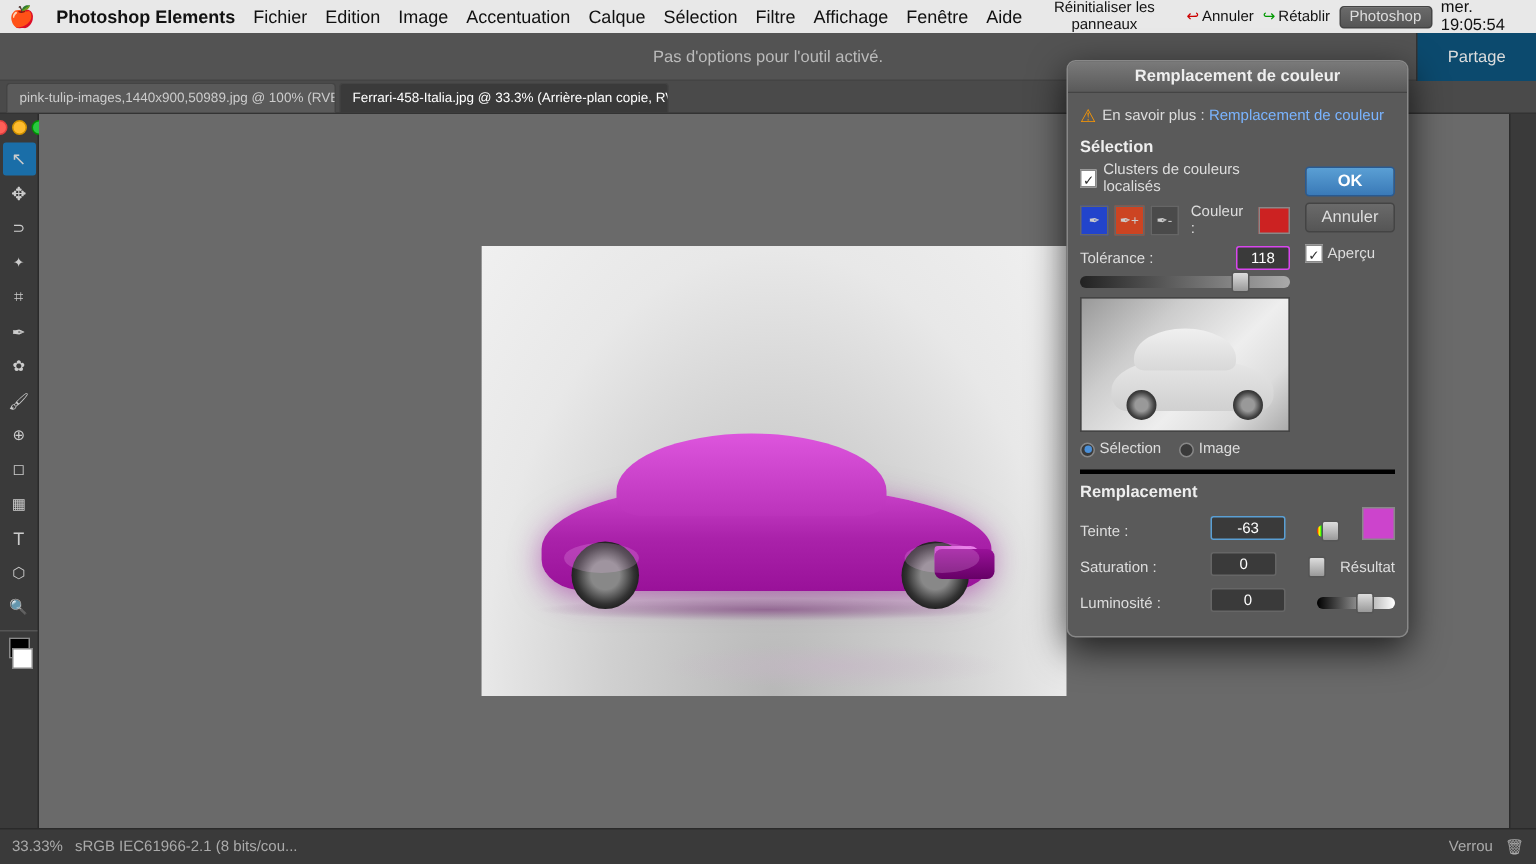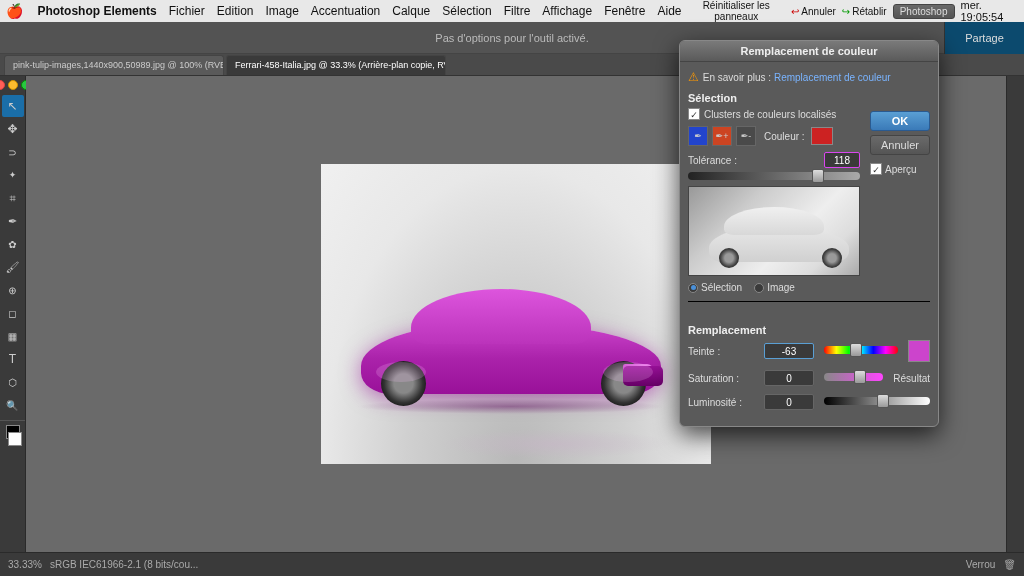--- a/index.html
+++ b/index.html
@@ -118,21 +118,21 @@
     
     #status-bar {
       width: 100%; height: 24px; background: #3a3a3a;
       display: flex; align-items: center; padding: 0 8px;
       border-top: 1px solid #2a2a2a; font-size: 10px; color: #aaa;
     }
 
     
     #color-replace-dialog {
       position: absolute; top: 40px; right: 85px;
-      width: 260px; background: #5a5a5a;
+      width: 228px; background: #5a5a5a;
       border: 1px solid #888; border-radius: 6px;
       box-shadow: 0 8px 24px rgba(0,0,0,0.7);
       z-index: 100;
     }
     .dialog-titlebar {
       background: linear-gradient(to bottom, #7a7a7a, #5a5a5a);
       border-radius: 5px 5px 0 0; padding: 4px 8px;
       text-align: center; font-size: 11px; font-weight: bold; color: #eee;
       border-bottom: 1px solid #444;
     }
@@ -243,21 +243,21 @@
       width: 10px; height: 10px; border-radius: 50%; border: 1px solid #888;
       background: #3a3a3a; position: relative;
     }
     .radio-btn.checked { background: #3a3a3a; }
     .radio-btn.checked::after {
       content: ''; position: absolute; width: 5px; height: 5px;
       background: #4a90d9; border-radius: 50%; top: 1.5px; left: 1.5px;
     }
 
     
-    .replacement-section { border-top: 1px solid #000000; padding-top: 22px; margin-top: 4px; }
+    .replacement-section { border-top: 3px solid #000000; padding-top: 6px; margin-top: 4px; }
 
     .row-label { font-size: 10px; color: #ddd; min-width: 70px; }
     .value-box {
       background: #3a3a3a; border: 1px solid #5a9fd4; border-radius: 2px;
       width: 50px; height: 16px; text-align: center; font-size: 10px; color: #fff;
       display: flex; align-items: center; justify-content: center;
     }
     .value-box-normal {
       background: #3a3a3a; border: 1px solid #666; border-radius: 2px;
       width: 50px; height: 16px; text-align: center; font-size: 10px; color: #fff;
@@ -274,21 +274,21 @@
       background: linear-gradient(to right, #888, #ff44ff);
       border-radius: 4px; position: relative; margin-bottom: 2px; cursor: pointer; flex: 1;
     }
     .lum-slider-track {
       height: 8px;
       background: linear-gradient(to right, #000, #888, #fff);
       border-radius: 4px; position: relative; margin-bottom: 2px; cursor: pointer; flex: 1;
     }
 
     .param-row {
-      display: flex; align-items: center; gap: 6px; margin-bottom: 8px; position: relative;
+      display: flex; align-items: flex-end; gap: 17px; margin-bottom: 8px; position: relative;
     }
   </style>
 </head>
 <body>
 
 <div id="menubar">
   <span class="apple">🍎</span>
   <span class="menu-item" style="font-weight:bold;">Photoshop Elements</span>
   <span class="menu-item">Fichier</span>
   <span class="menu-item">Edition</span>

